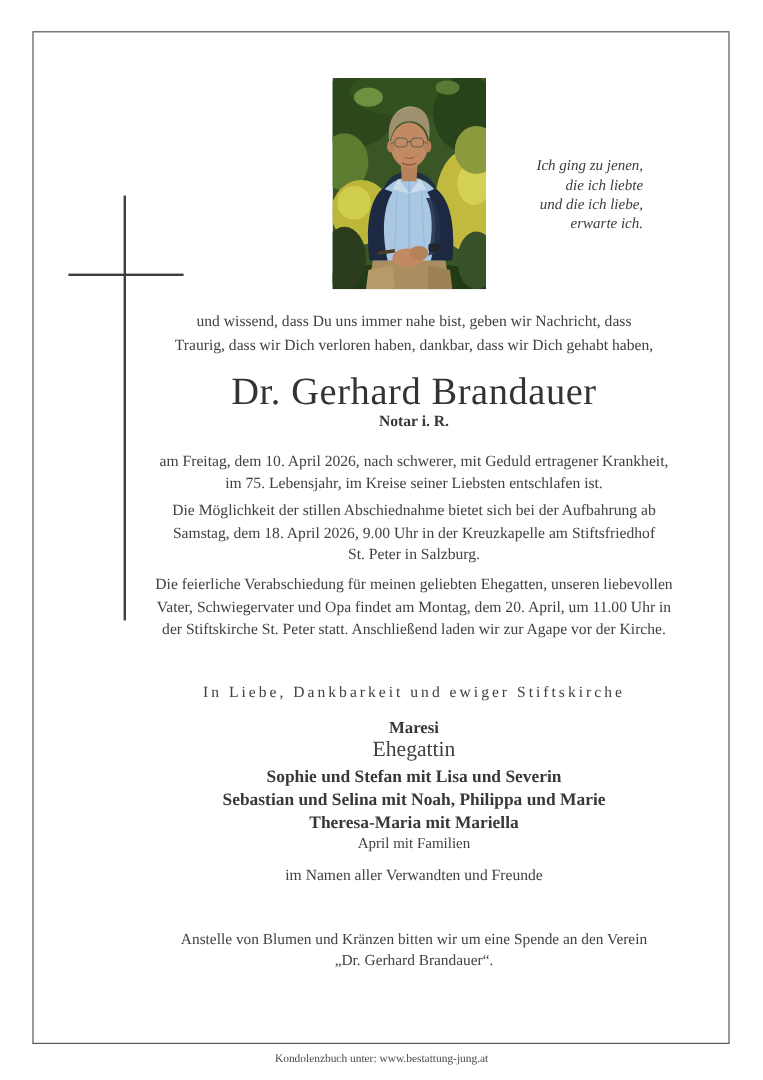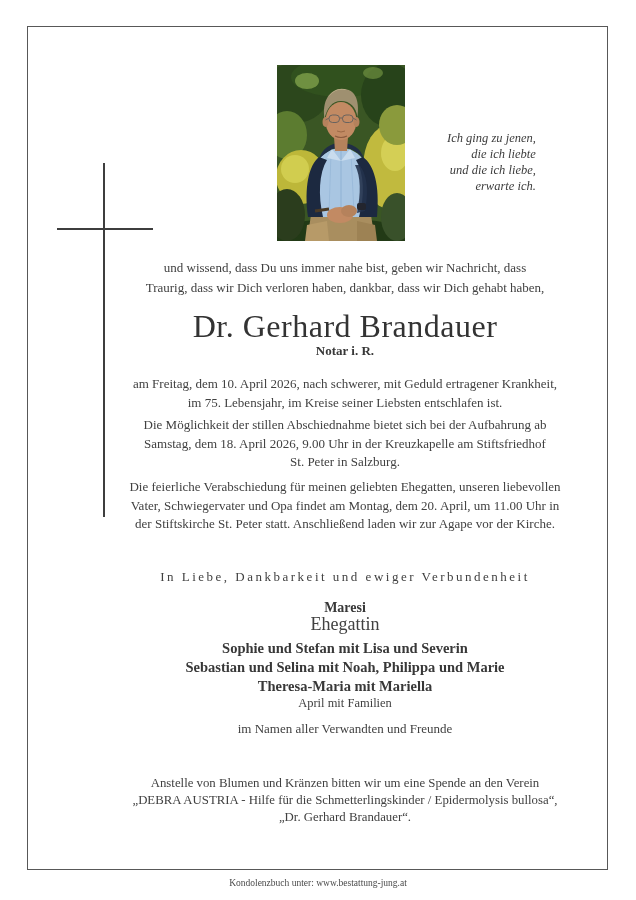--- a/index.html
+++ b/index.html
@@ -122,33 +122,32 @@
   <div>Samstag, dem 18. April 2026, 9.00 Uhr in der Kreuzkapelle am Stiftsfriedhof</div>
   <div>St. Peter in Salzburg.</div>
 </div>
 
 <div class="cblock farewell">
   <div>Die feierliche Verabschiedung für meinen geliebten Ehegatten, unseren liebevollen</div>
   <div>Vater, Schwiegervater und Opa findet am Montag, dem 20. April, um 11.00 Uhr in</div>
   <div>der Stiftskirche St. Peter statt. Anschließend laden wir zur Agape vor der Kirche.</div>
 </div>
 
-<div class="cblock closing">In Liebe, Dankbarkeit und ewiger Verbundenheit</div>
+<div class="cblock closing">In Liebe, Dankbarkeit und ewiger Stiftskirche</div>
 
 <div class="cblock maresi">Maresi</div>
 <div class="cblock ehegattin">Ehegattin</div>
 
 <div class="cblock children">
   <div>Sophie und Stefan mit Lisa und Severin</div>
   <div>Sebastian und Selina mit Noah, Philippa und Marie</div>
   <div>Theresa-Maria mit Mariella</div>
 </div>
 
 <div class="cblock kinder-label">April mit Familien</div>
 <div class="cblock behalf">im Namen aller Verwandten und Freunde</div>
 
 <div class="cblock donation">
   <div>Anstelle von Blumen und Kränzen bitten wir um eine Spende an den Verein</div>
-  <div>„DEBRA AUSTRIA - Hilfe für die Schmetterlingskinder / Epidermolysis bullosa“,</div>
   <div>„Dr. Gerhard Brandauer“.</div>
 </div>
 
 <div class="footer">Kondolenzbuch unter: www.bestattung-jung.at</div>
 
 </body></html>

